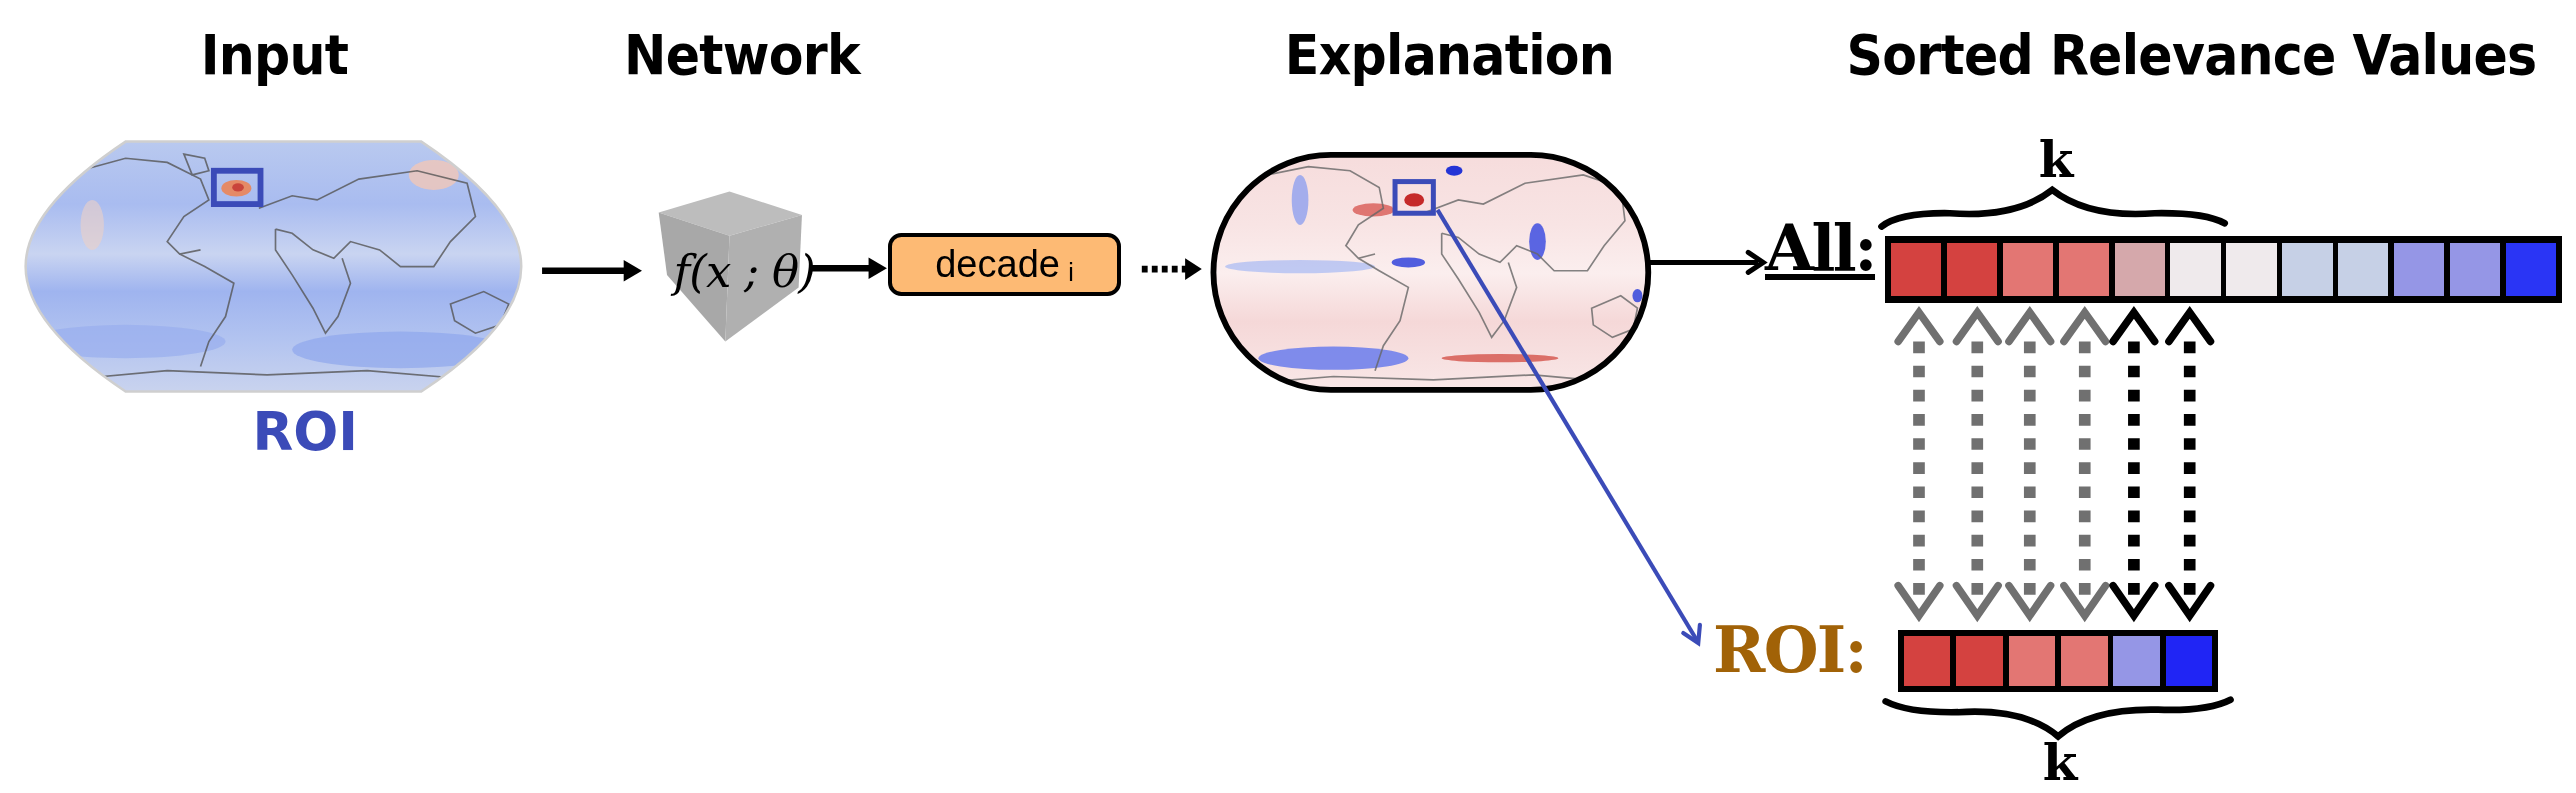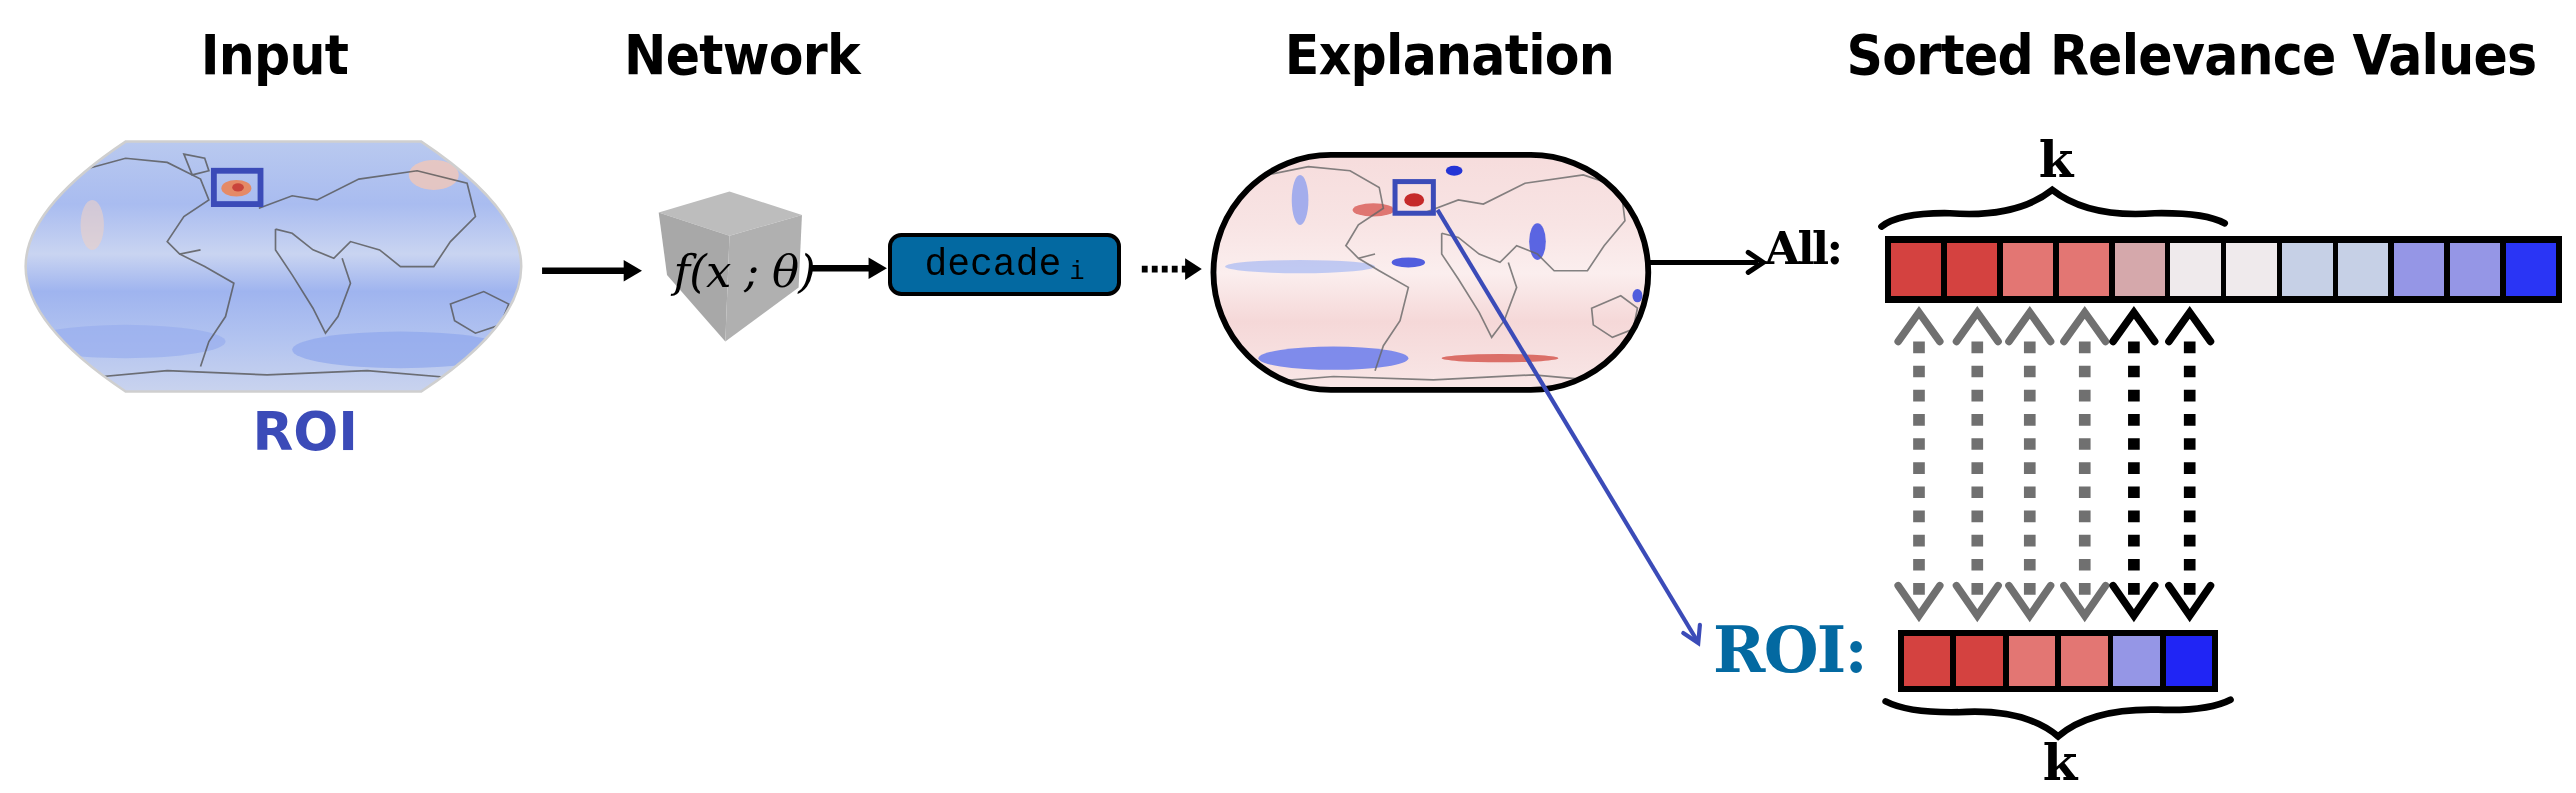--- a/index.html
+++ b/index.html
@@ -6,46 +6,46 @@
   body { width: 2576px; height: 793px; position: relative; overflow: hidden; }
   .title {
     position: absolute; top: 18.3px; height: 75px; line-height: 75px;
     font-family: "DejaVu Sans", sans-serif; font-weight: bold; font-size: 55px;
     color: #000; text-align: center; white-space: nowrap; letter-spacing: -0.8px;
     transform: scaleX(0.92); transform-origin: center;
   }
   .serif { font-family: "DejaVu Serif", "Liberation Serif", serif; }
   #diagram-svg { position: absolute; left: 0; top: 0; }
   .label-all {
-    position: absolute; left: 1765px; top: 215px; font-size: 45px; font-weight: bold;
-    color: #000; line-height: 67px; letter-spacing: -2.5px;
+    position: absolute; left: 1765px; top: 215px; font-size: 63px; font-weight: bold;
+    color: #000; line-height: 67px; letter-spacing: -2.5px; text-decoration: underline;
   }
   .label-roi {
     position: absolute; left: 1713px; top: 617px; font-size: 63px; font-weight: bold;
-    color: #0369a1; line-height: 67px; letter-spacing: -1.7px;
+    color: #a16207; line-height: 67px; letter-spacing: -1.7px;
   }
   .label-k {
     position: absolute; font-size: 50px; font-weight: bold; color: #000; line-height: 50px;
     width: 50px; text-align: center;
   }
   .roi-under {
     position: absolute; left: 183px; top: 398px; width: 175px; text-align: right;
     font-family: "DejaVu Sans", sans-serif; font-weight: bold; font-size: 53px; color: #3b4bb8;
     line-height: 67px;
   }
   .network-fn {
     position: absolute; left: 648px; top: 238px; width: 167px; text-align: right;
     font-family: "DejaVu Serif", serif; font-style: italic; font-size: 45px; color: #000;
     line-height: 67px; letter-spacing: -0.8px;
   }
   .decade-box {
     position: absolute; left: 888px; top: 233px; width: 233px; height: 63px;
     border: 4.2px solid #000; border-radius: 13.3px; box-sizing: border-box;
     display: flex; align-items: center; justify-content: center;
-    font-family: Liberation Mono, monospace; font-size: 38px; color: #000; background:#0369a1;
+    font-family: Liberation Sans, sans-serif; font-size: 38px; color: #000; background:#fdba74;
   }
   .decade-box sub { font-size: 25px; margin-left: 8.3px; position: relative; top: 8.3px; }
   .bar {
     position: absolute; background: #000; display: flex; box-sizing: border-box;
   }
   .bar .cell { flex: 1; }
 </style>
 </head>
 <body>
 

